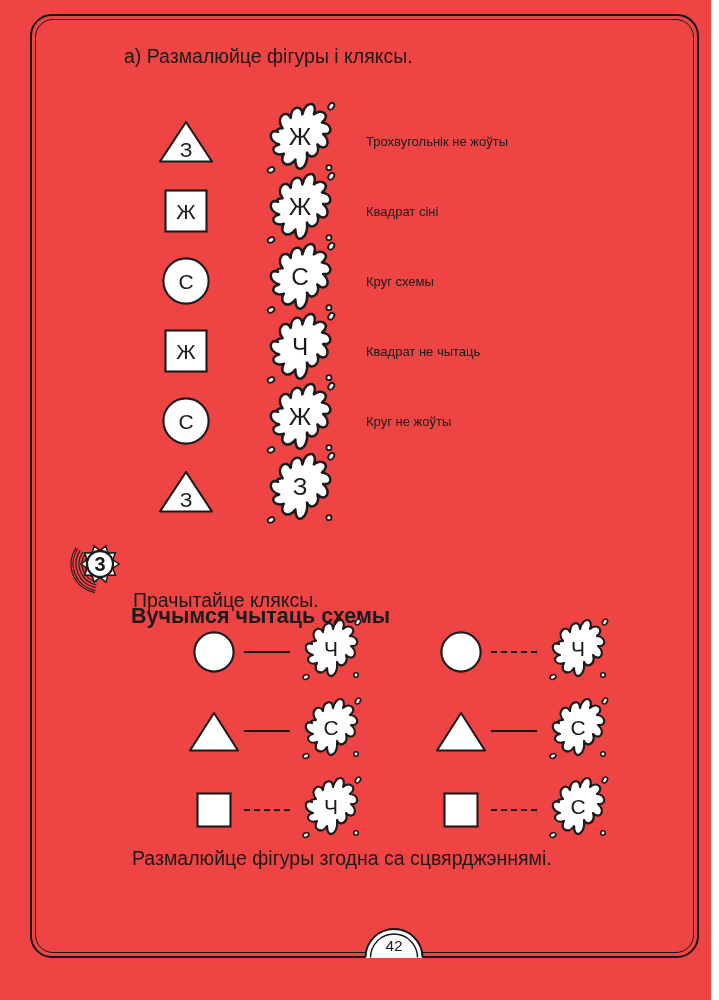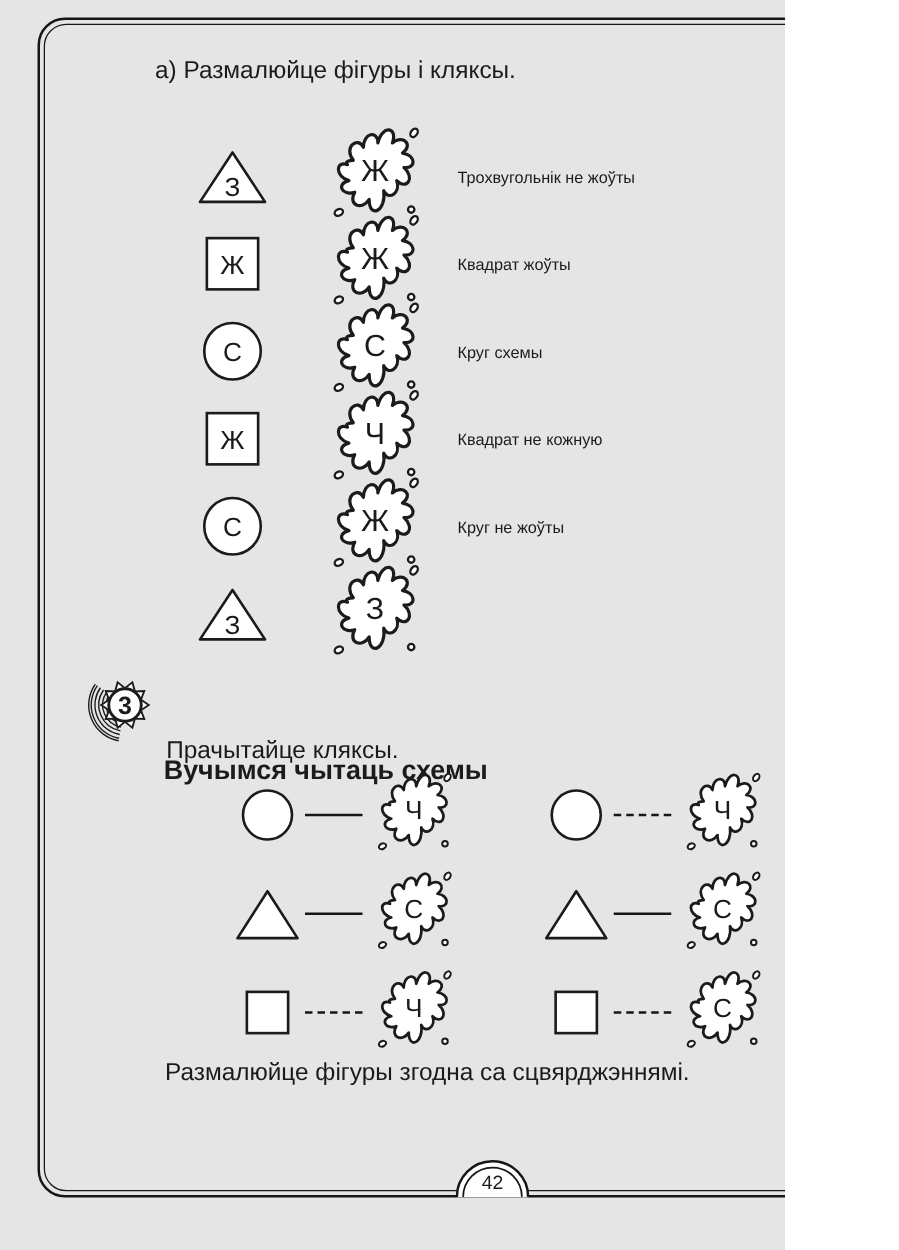--- a/index.html
+++ b/index.html
@@ -1,17 +1,17 @@
 <!DOCTYPE html>
 <html><head>
 <meta charset="utf-8">
 <style>
   html,body{margin:0;padding:0;background:#fff;}
   .page{
-    position:relative;width:628px;height:1000px;background:#e5e5e5;overflow:hidden;
+    position:relative;width:711px;height:1000px;background:#ef4444;overflow:hidden;
     font-family:"Liberation Sans",sans-serif;color:#1b1b1b;
   }
   .frame-outer{
     position:absolute;left:30px;top:14px;width:665px;height:940px;
     border:2px solid #161616;border-radius:22px;
   }
   .frame-inner{
     position:absolute;left:3px;top:3px;right:3px;bottom:3px;
     border:1.6px solid #161616;border-radius:18px;
   }
@@ -93,21 +93,21 @@
     <rect x="2.5" y="2.5" width="41" height="41" fill="#fff" stroke="#1b1b1b" stroke-width="2.1"></rect>
     <text x="23" y="31" text-anchor="middle" font-size="21" font-weight="500" fill="#1b1b1b">Ж</text>
           </svg>
         </div>
         <div class="match-blot">
           <svg width="88" height="88" viewBox="0 0 76 76">
     <use href="#blotPath"></use>
     <text x="38" y="41.5" text-anchor="middle" font-size="21" font-weight="500" fill="#1b1b1b">Ж</text>
           </svg>
         </div>
-        <div class="match-label">Квадрат жоўты</div>
+        <div class="match-label">Квадрат сіні</div>
       </div>
       <div class="match-row">
         <div class="match-shape">
           <svg width="50" height="50" viewBox="0 0 50 50">
       <circle cx="25" cy="25" r="22.6" fill="#fff" stroke="#1b1b1b" stroke-width="2.1"></circle>
       <text x="25" y="33" text-anchor="middle" font-size="21" font-weight="500" fill="#1b1b1b">С</text>
           </svg>
         </div>
         <div class="match-blot">
           <svg width="88" height="88" viewBox="0 0 76 76">
@@ -123,21 +123,21 @@
     <rect x="2.5" y="2.5" width="41" height="41" fill="#fff" stroke="#1b1b1b" stroke-width="2.1"></rect>
     <text x="23" y="31" text-anchor="middle" font-size="21" font-weight="500" fill="#1b1b1b">Ж</text>
           </svg>
         </div>
         <div class="match-blot">
           <svg width="88" height="88" viewBox="0 0 76 76">
     <use href="#blotPath"></use>
     <text x="38" y="41.5" text-anchor="middle" font-size="21" font-weight="500" fill="#1b1b1b">Ч</text>
           </svg>
         </div>
-        <div class="match-label">Квадрат не кожную</div>
+        <div class="match-label">Квадрат не чытаць</div>
       </div>
       <div class="match-row">
         <div class="match-shape">
           <svg width="50" height="50" viewBox="0 0 50 50">
       <circle cx="25" cy="25" r="22.6" fill="#fff" stroke="#1b1b1b" stroke-width="2.1"></circle>
       <text x="25" y="33" text-anchor="middle" font-size="21" font-weight="500" fill="#1b1b1b">С</text>
           </svg>
         </div>
         <div class="match-blot">
           <svg width="88" height="88" viewBox="0 0 76 76">

